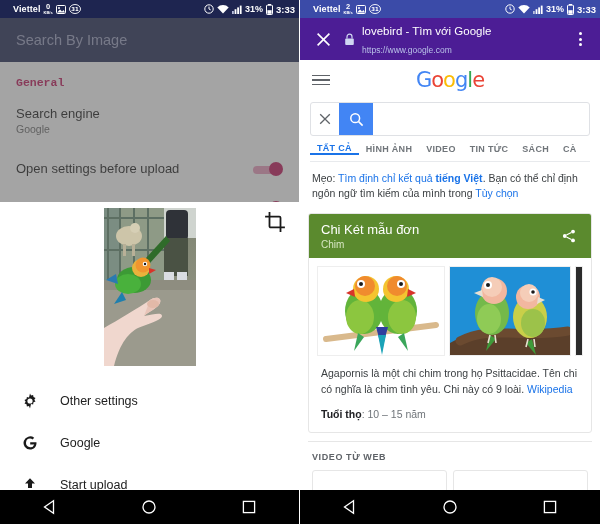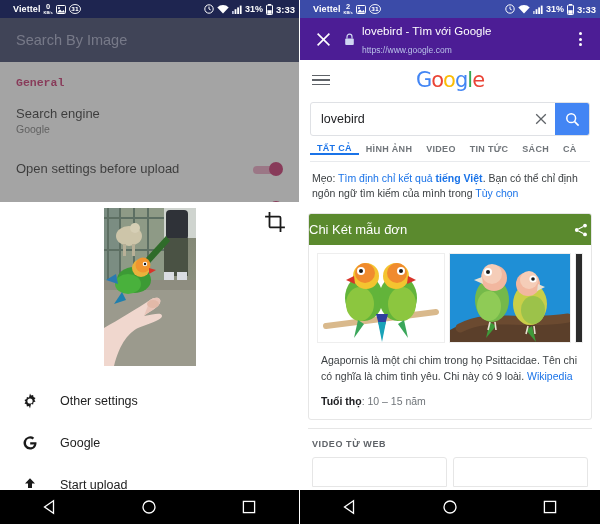--- a/index.html
+++ b/index.html
@@ -122,21 +122,21 @@
     display: flex; align-items: center; padding: 0 7px; white-space: nowrap;
   }
   .tab.active { color: #1a73e8; border-bottom: 2.5px solid #1a73e8; }
   .tab.cut { overflow: hidden; max-width: 20px; padding-right: 0; }
 
   .tip { padding: 9px 12px 10px 12px; font-size: 10.5px; line-height: 1.45; color: #3c4043; }
   .tip a { color: #1a73e8; text-decoration: none; }
   .tip b { color: #1a73e8; }
 
   .kcard { margin: 2px 8px 0 8px; border: 1px solid #e6e6e6; border-radius: 3px; overflow: hidden; background: #fff; }
-  .kc-head { background: #5b8a2e; padding: 8px 0; display: flex; align-items: center; gap: 43px; }
+  .kc-head { background: #5b8a2e; padding: 8px 12px; display: flex; align-items: center; gap: 43px; }
   .kc-htext { flex: 1; }
   .kc-title { color: #fff; font-size: 13px; }
   .kc-sub { color: #d7e6c3; font-size: 10px; margin-top: 2px; }
   .kc-share { width: 20px; display: flex; align-items: center; justify-content: center; }
   .kc-images { display: flex; padding: 8px 8px 6px 8px; gap: 4px; }
   .kc-img { height: 90px; overflow: hidden; border: 1px solid #eee; }
   .kc-img.a { flex: 1.05; background:#fff; }
   .kc-img.b { flex: 1; }
   .kc-img.c { width: 8px; background:#2b2b2b; }
   .kc-body { padding: 4px 12px 12px 12px; }
@@ -437,21 +437,20 @@
           <i></i>
             <i></i>
             <i></i>
         </span>
         <span class="g-logo">
           <span>G</span><span>o</span><span>o</span><span>g</span><span>l</span><span>e</span>
         </span>
       </div>
 
       <div class="searchbox">
-        <span class="sb-query" placeholder="Tìm trên Google">lovebird</span>
         <span class="sb-clear">
           <svg width="12" height="12" viewBox="0 0 12 12">
               <path d="M1.2 1.2 L10.8 10.8 M10.8 1.2 L1.2 10.8" stroke="#5f6368" stroke-width="1.3"></path>
             </svg>
         </span>
         <span class="sb-go">
           <svg width="15" height="15" viewBox="0 0 15 15">
               <circle cx="6.2" cy="6.2" r="4.4" fill="none" stroke="#fff" stroke-width="1.5"></circle>
               <path d="M9.6 9.6 L13.6 13.6" stroke="#fff" stroke-width="1.6"></path>
             </svg>
@@ -468,20 +467,21 @@
       </div>
 
       <div class="tip">
         <span>Mẹo: </span><a href="#"><span>Tìm định chỉ kết quả </span><b>tiếng Việt</b></a><span>. Bạn có thể chỉ định ngôn ngữ tìm kiếm của mình trong </span><a href="#">Tùy chọn</a>
       </div>
 
       <div class="kcard">
         <div class="kc-head">
           <span class="kc-htext">
             <div class="kc-title">Chi Két mẫu đơn</div>
+            <div class="kc-sub">Chim</div>
           </span>
           <span class="kc-share">
             <svg width="14" height="14" viewBox="0 0 14 14">
                 <circle cx="11" cy="2.6" r="1.9" fill="#fff"></circle>
                 <circle cx="2.8" cy="7" r="1.9" fill="#fff"></circle>
                 <circle cx="11" cy="11.4" r="1.9" fill="#fff"></circle>
                 <path d="M4.4 6.1 L9.4 3.4 M4.4 7.9 L9.4 10.6" stroke="#fff" stroke-width="1.1"></path>
               </svg>
           </span>
         </div>

